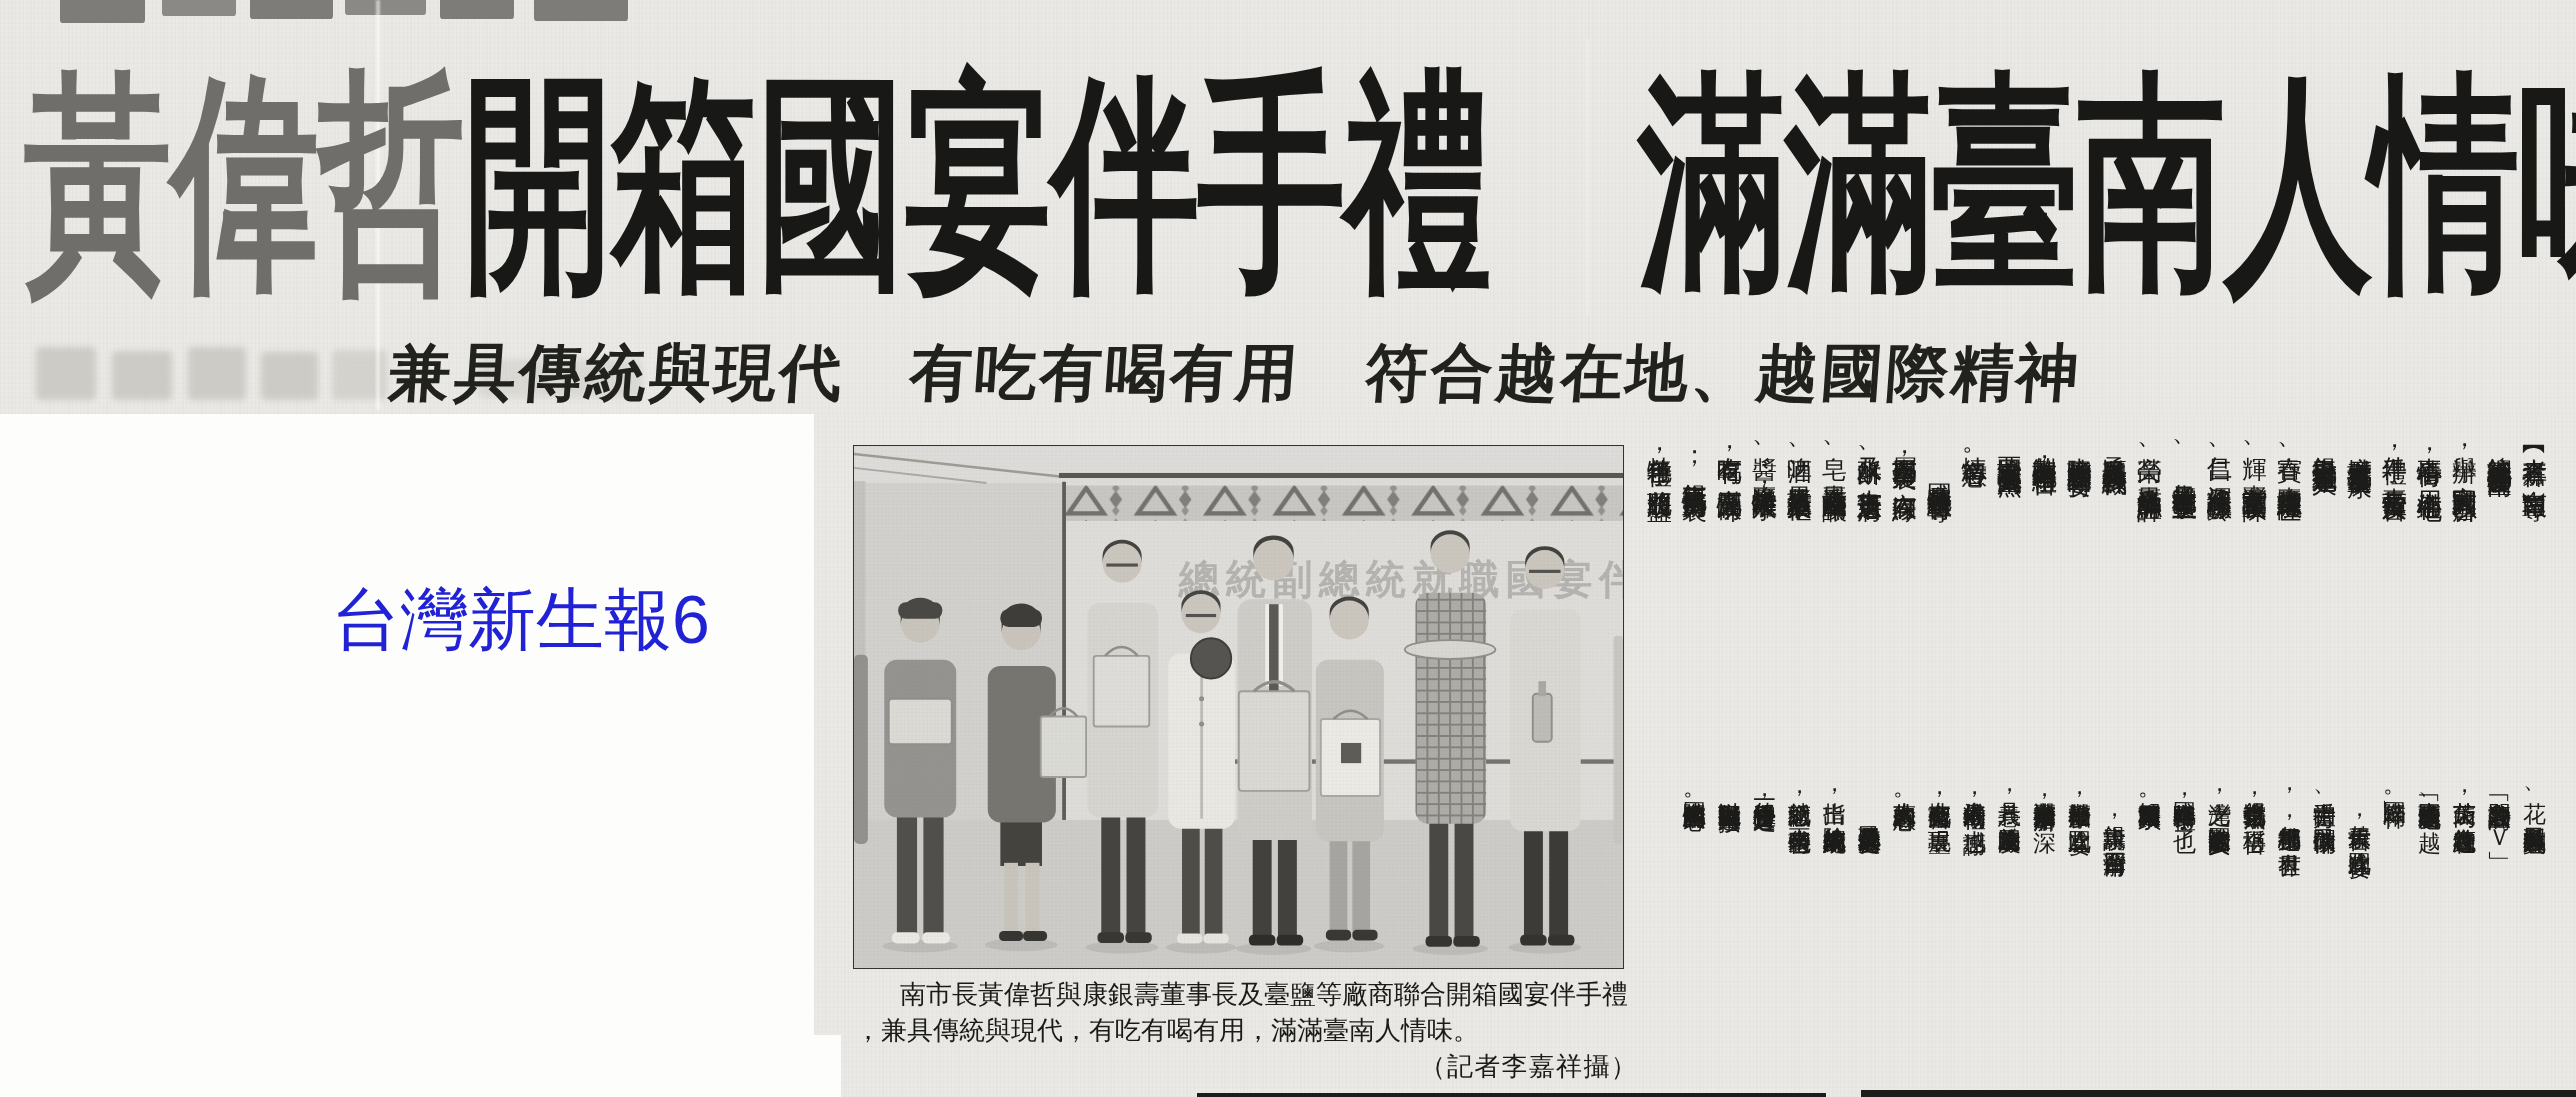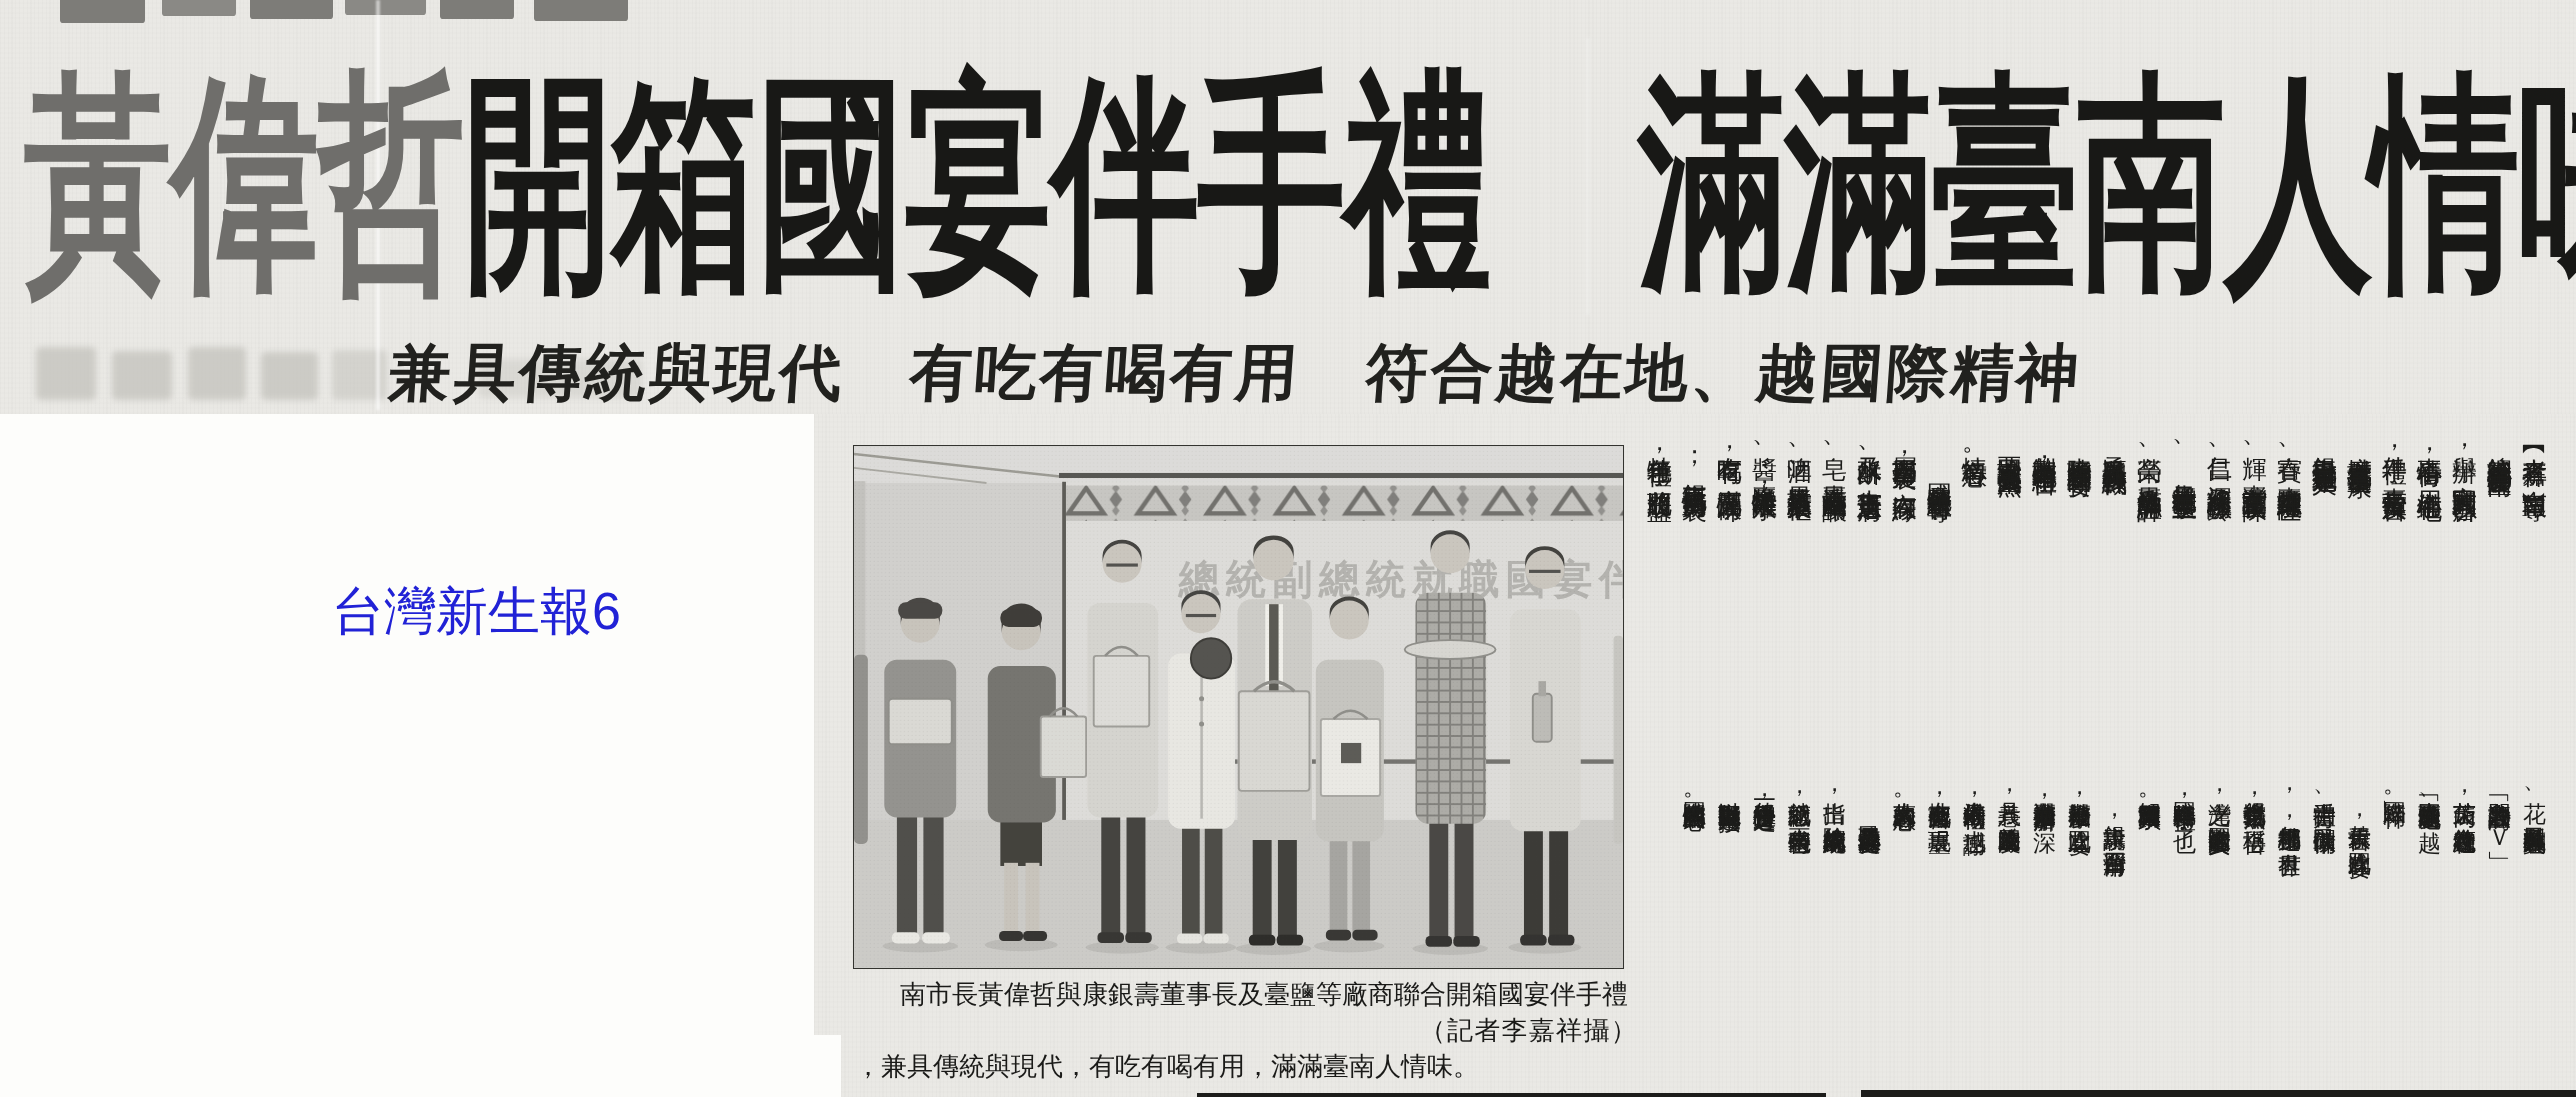--- a/index.html
+++ b/index.html
@@ -43,21 +43,21 @@
   #subheadline{
     position:absolute;left:389px;top:339px;
     font-size:62px;line-height:1.12;letter-spacing:3.1px;white-space:nowrap;
     color:#21211e;font-weight:600;transform:skewX(-4deg);
     font-family:"Liberation Serif", serif;
   }
 
   
   #blue-note{
     position:absolute;left:332px;top:585px;
-    font-size:52px;line-height:1;color:#2122d6;white-space:nowrap;
+    font-size:68px;line-height:1;color:#2122d6;white-space:nowrap;
     font-family:"Liberation Sans", sans-serif;
   }
 
   
   #photo{
     position:absolute;left:853px;top:445px;width:771px;height:524px;
     border:1.9px solid #33332f;box-sizing:border-box;background:#d2d1cd;
   }
   #photo svg{display:block;width:100%;height:100%;}
 
@@ -277,22 +277,22 @@
         <rect x="1085" y="372" width="12" height="24" fill="#a5a49f"></rect>
       </g>
 
       <rect x="0" y="0" width="1219" height="826" fill="url(#dots)" opacity="0.10"></rect>
       <rect x="0" y="0" width="1219" height="826" fill="#ffffff" opacity="0.05"></rect>
     </svg>
   </div>
 
   <div id="caption">
     <div class="cap-line cap-indent">南市長黃偉哲與康銀壽董事長及臺鹽等廠商聯合開箱國宴伴手禮</div>
+    <div class="cap-line">，兼具傳統與現代，有吃有喝有用，滿滿臺南人情味。</div>
     <div class="cap-line cap-credit">（記者李嘉祥攝）</div>
-    <div class="cap-line">，兼具傳統與現代，有吃有喝有用，滿滿臺南人情味。</div>
   </div>
 
   <div id="tier1" class="tier">
       <div class="vcol">【者李嘉祥／台南報導】</div>
       <div class="vcol">總統就職國宴首度移師臺南</div>
       <div class="vcol">舉辦，官方和民間均以辦喜</div>
       <div class="vcol">事心情看待，用心準備在地</div>
       <div class="vcol">件手禮，臺南市長黃偉哲及</div>
       <div class="vcol">府城之聲廣播電臺董事長康</div>
       <div class="vcol">銀壽七日與世界麵包冠軍吳</div>

